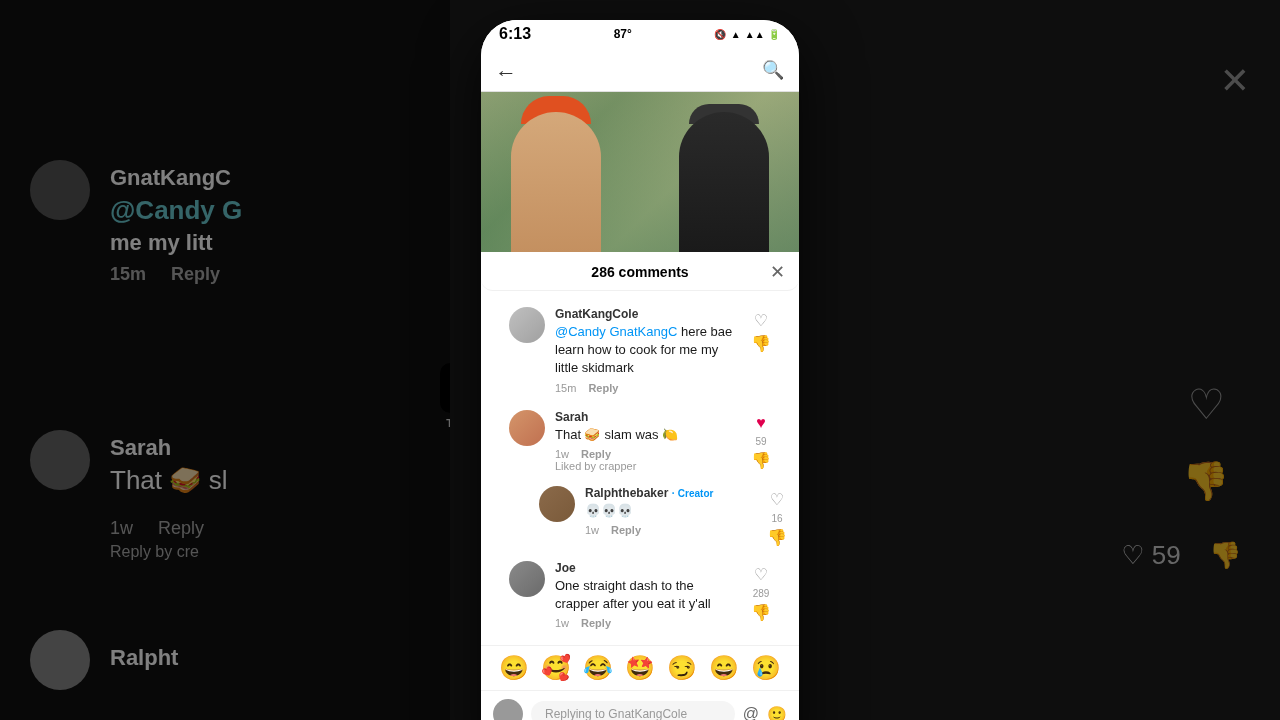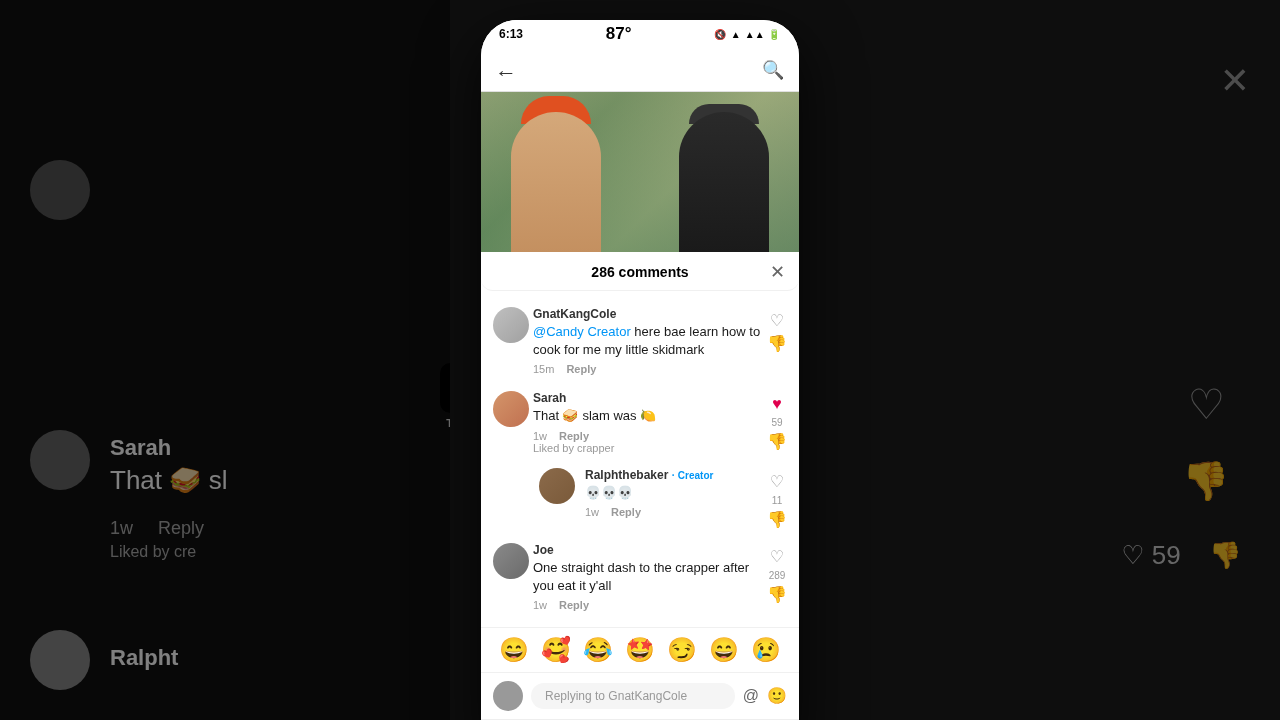--- a/index.html
+++ b/index.html
@@ -160,23 +160,23 @@
     .status-bar {
       background: #fff;
       height: 28px;
       display: flex;
       align-items: center;
       justify-content: space-between;
       padding: 0 18px;
       font-size: 11px;
       font-weight: 600;
     }
-    .status-time { color: #000; font-size: 12px; font-weight: 700; }
+    .status-time { color: #000; font-size: 16px; font-weight: 700; }
     .status-icons { display: flex; align-items: center; gap: 4px; color: #000; font-size: 10px; }
-    .status-temp { font-size: 17px; color: #000; }
+    .status-temp { font-size: 12px; color: #000; }
 
     
     .nav-bar {
       background: rgba(255,255,255,0.95);
       height: 44px;
       display: flex;
       align-items: center;
       justify-content: space-between;
       padding: 0 14px;
       border-bottom: 1px solid #e0e0e0;
@@ -258,22 +258,22 @@
 
     
     .comment-list {
       flex: 1;
       overflow-y: auto;
       padding: 8px 0;
     }
 
     .comment-item {
       display: flex;
-      padding: 8px 12px;
-      gap: 4px;
+      padding: 8px 28px;
+      gap: 10px;
       position: relative;
     }
 
     .comment-avatar {
       width: 36px;
       height: 36px;
       border-radius: 50%;
       flex-shrink: 0;
       overflow: hidden;
     }
@@ -389,31 +389,41 @@
       justify-content: space-around;
       border-top: 1px solid #eee;
     }
   </style>
 </head>
 <body>
 
 <div class="bg-layer">
   <div class="bg-left">
     <div class="bg-avatar"></div>
+    <div class="bg-text-block">
+      <span>GnatKangC</span>
+      <span class="bg-mention">@Candy G</span>
+      <span class="bg-body-text">me my litt</span>
+      <span class="bg-meta">
+        <span>15m</span>
+        &nbsp;&nbsp;&nbsp;
+        <span>Reply</span>
+      </span>
+    </div>
 
     <div class="bg-avatar2"></div>
     <div class="bg-text-block2">
       <span class="bg-name2">Sarah</span>
       <div class="bg-body2">That 🥪 sl</div>
       <div class="bg-meta2">
         <span>1w</span>
         &nbsp;&nbsp;&nbsp;
         <span>Reply</span>
       </div>
-      <div class="bg-liked">Liked by cre</div>
+      <div class="bg-liked">Reply by cre</div>
     </div>
 
     <div class="bg-avatar3"></div>
     <div class="bg-text-block3">Ralpht</div>
 
     <div class="bg-tiktok">
       <div class="tiktok-logo-bg">
         
       </div>
       <div style="color:#fff;font-size:11px;font-weight:700;">TikTo...</div>
@@ -473,21 +483,21 @@
       <span class="comments-close">✕</span>
     </div>
 
     <div class="comment-list">
 
       <div class="comment-item">
         <div class="comment-avatar avatar-gnatkang"></div>
         <div class="comment-body">
           <div class="comment-username">GnatKangCole</div>
           <div class="comment-text">
-            <span class="comment-mention">@Candy Creator</span><span> here bae learn how to cook for me my little skidmark</span>
+            <span class="comment-mention">@Candy GnatKangC</span><span> here bae learn how to cook for me my little skidmark</span>
           </div>
           <div class="comment-meta">
             <span class="comment-time">15m</span>
             <span class="comment-reply">Reply</span>
           </div>
         </div>
         <div class="comment-actions">
           <span class="like-btn">♡</span>
           <span class="dislike-btn">👎</span>
         </div>
@@ -519,21 +529,21 @@
             <span class="creator-badge">· Creator</span>
           </div>
           <div class="comment-text">💀💀💀</div>
           <div class="comment-meta">
             <span class="comment-time">1w</span>
             <span class="comment-reply">Reply</span>
           </div>
         </div>
         <div class="comment-actions">
           <span class="like-btn">♡</span>
-          <span class="like-count">11</span>
+          <span class="like-count">16</span>
           <span class="dislike-btn">👎</span>
         </div>
       </div>
 
       <div class="comment-item">
         <div class="comment-avatar avatar-joe"></div>
         <div class="comment-body">
           <div class="comment-username">Joe</div>
           <div class="comment-text">One straight dash to the crapper after you eat it y'all</div>
           <div class="comment-meta">

